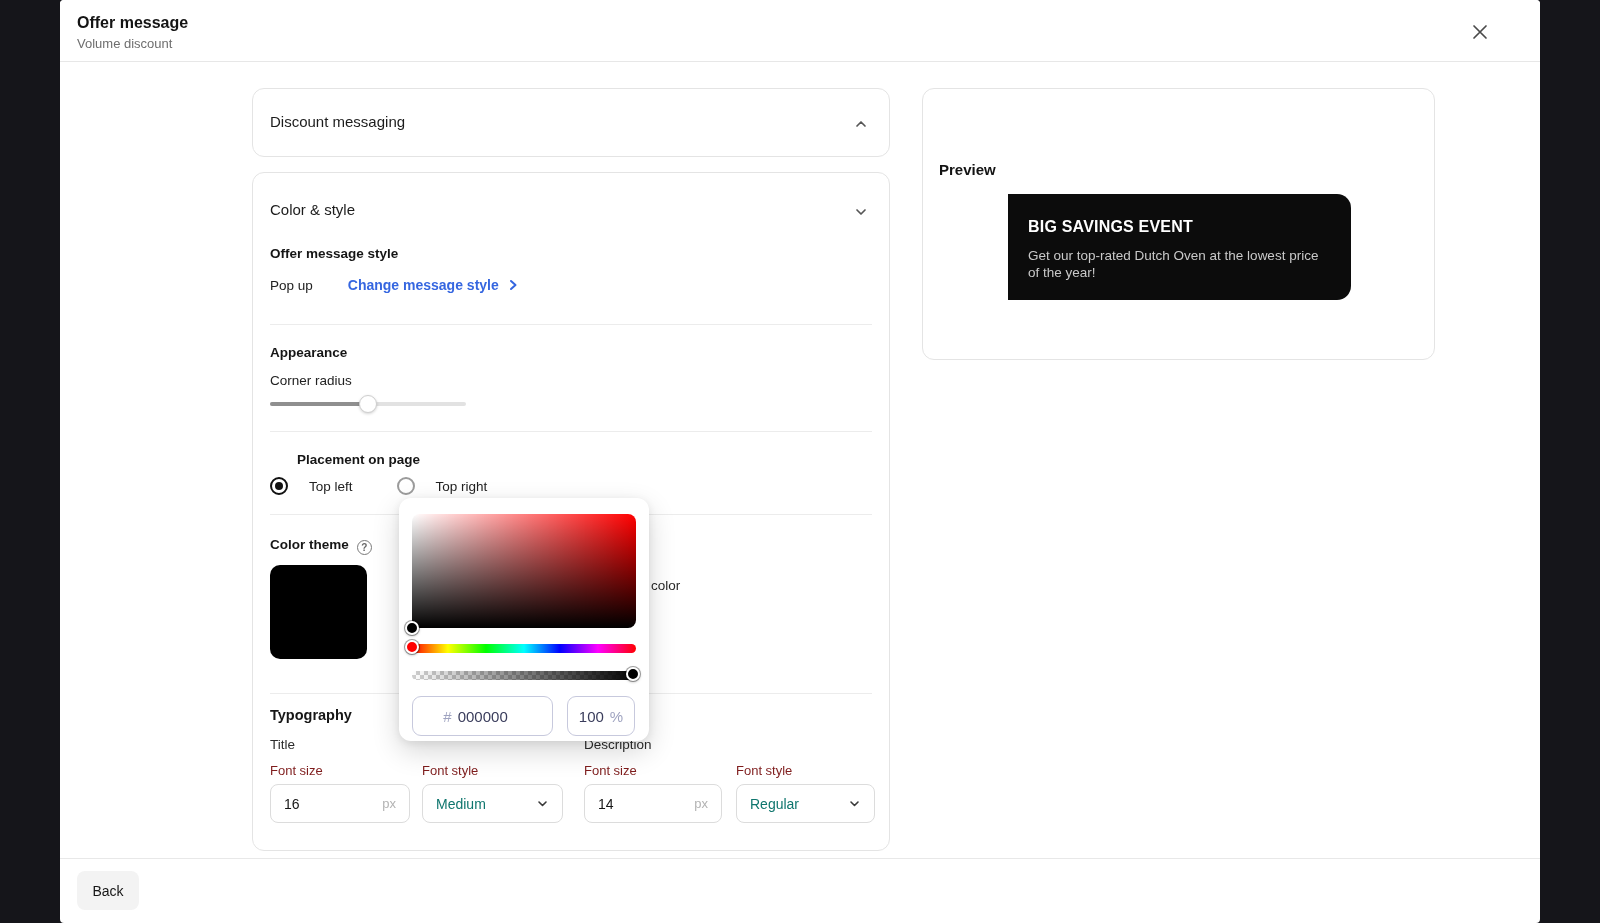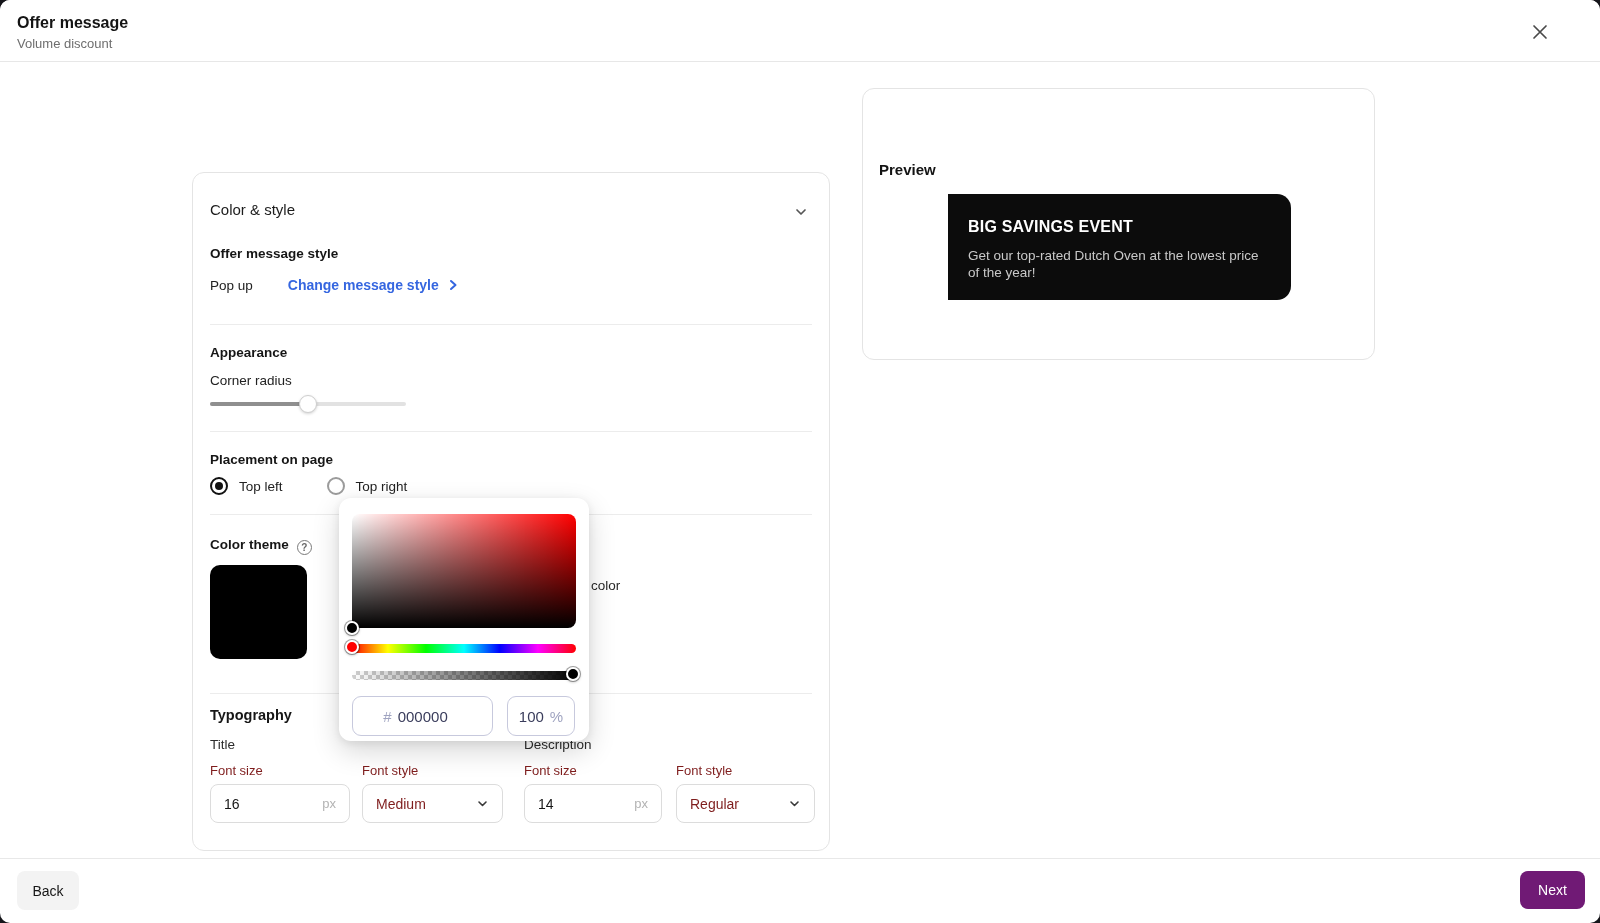--- a/index.html
+++ b/index.html
@@ -1,19 +1,19 @@
 <!DOCTYPE html>
 <html><head>
 <meta charset="utf-8">
 <style>
   * { margin:0; padding:0; box-sizing:border-box; }
   html,body { background:#15151a; font-family:"Liberation Sans", sans-serif; }
   .page {
-    position:relative; width:1600px; height:923px; background:#ffffff;
-    border-radius:10px; overflow:hidden; margin:0 auto;
+    position:relative; width:1480px; height:923px; background:#ffffff;
+    border-radius:4px; overflow:hidden; margin:0 auto;
     color:#1a1a1a;
   }
   
   .hdr { position:absolute; top:0; left:0; right:0; height:62px; background:#fff; border-bottom:1px solid #e7e7e7; }
   .hdr-title { position:absolute; left:17px; top:14px; font-size:16px; font-weight:700; color:#141414; }
   .hdr-sub   { position:absolute; left:17px; top:36px; font-size:13px; color:#6e6e6e; }
   .hdr-close { position:absolute; right:48px; top:20px; width:24px; height:24px; cursor:pointer; display:flex; align-items:center; justify-content:center; }
   
   .card { position:absolute; background:#fff; border:1px solid #e4e4e4; border-radius:12px; }
   .sec-title { font-size:15px; font-weight:500; color:#1c1c1c; }
@@ -25,38 +25,38 @@
   .abs { position:absolute; left:17px; right:17px; }
   .link { color:#3566e0; font-size:14px; font-weight:600; cursor:pointer; display:inline-flex; align-items:center; gap:8px; }
   
   .slider { position:relative; width:196px; height:18px; cursor:pointer; }
   .slider .track { position:absolute; top:7px; left:0; right:0; height:4px; border-radius:2px; background:#e2e2e2; }
   .slider .fill  { position:absolute; top:7px; left:0; width:50%; height:4px; border-radius:2px; background:#8f8f8f; }
   .slider .thumb { position:absolute; top:0; left:calc(50% - 9px); width:18px; height:18px; border-radius:50%;
                    background:#fff; border:1px solid #cfcfcf; box-shadow:0 1px 3px rgba(0,0,0,.18); cursor:grab; }
   
   .radio-row { display:flex; gap:44px; align-items:center; }
-  .radio-opt { display:flex; align-items:center; gap:11px; cursor:pointer; }
+  .radio-opt { display:flex; align-items:center; gap:21px; cursor:pointer; }
   .radio { width:18px; height:18px; border-radius:50%; border:2px solid #9b9b9b; background:#fff; position:relative; }
   .radio.sel { border-color:#111; }
   .radio.sel::after { content:""; position:absolute; left:3px; top:3px; width:8px; height:8px; border-radius:50%; background:#111; }
   
   .help { display:inline-flex; width:15px; height:15px; border:1.4px solid #7a7a7a; border-radius:50%;
           align-items:center; justify-content:center; font-size:10px; color:#676767; font-weight:700;
           margin-left:8px; vertical-align:-2px; cursor:pointer; }
   .swatch { position:absolute; left:17px; width:97px; height:94px; border-radius:10px; background:#000; cursor:pointer; }
   
   .t-label { font-size:13.5px; color:#2c2c2c; }
   .f-label { font-size:13px; color:#7f1d1d; }
   .inp { position:absolute; height:39px; border:1px solid #dcdcdc; border-radius:8px; background:#fff;
          display:flex; align-items:center; padding:0 13px; cursor:text; }
   .inp input { border:none; outline:none; width:70%; font-size:14px; color:#161616; font-family:inherit; background:transparent; }
   .inp .unit { margin-left:auto; font-size:13px; color:#b3b3b3; }
   .sel-box { position:absolute; height:39px; border:1px solid #dcdcdc; border-radius:8px; background:#fff;
-             display:flex; align-items:center; padding:0 13px; font-size:14px; color:#7f1d1d; cursor:pointer; }
+             display:flex; align-items:center; padding:0 13px; font-size:14px; color:#0f766e; cursor:pointer; }
   .sel-box svg { margin-left:auto; }
   
   .popup { position:absolute; left:339px; top:498px; width:250px; height:243px; background:#fff; border-radius:12px;
            box-shadow:0 10px 28px rgba(0,0,0,.16), 0 2px 8px rgba(0,0,0,.08); z-index:20; }
   .sat { position:absolute; left:13px; top:16px; width:224px; height:114px; border-radius:8px; cursor:crosshair;
          background:
            linear-gradient(to top, #000, rgba(0,0,0,0)),
            linear-gradient(to right, #fff, rgba(255,255,255,0)),
            #f00; }
   .cursor { position:absolute; width:14px; height:14px; border-radius:50%; background:#000;
@@ -95,20 +95,26 @@
   <div class="hdr">
     <div class="hdr-title">Offer message</div>
     <div class="hdr-sub">Volume discount</div>
     <div class="hdr-close">
       <svg width="20" height="20" viewBox="0 0 20 20">
         <path d="M4 4 L16 16 M16 4 L4 16" stroke="#4a4a4a" stroke-width="1.7" stroke-linecap="round"></path>
       </svg>
     </div>
   </div>
 
+  <div class="card" style="left:192px; top:88px; width:638px; height:69px;">
+    <div class="sec-title" style="position:absolute; left:17px; top:24px;">Discount messaging</div>
+    <svg class="chev" style="top:28px;" viewBox="0 0 14 14">
+      <path d="M3 9 L7 5 L11 9" fill="none" stroke="#565656" stroke-width="1.7" stroke-linecap="round" stroke-linejoin="round"></path>
+    </svg>
+  </div>
 
   <div class="card" style="left:192px; top:172px; width:638px; height:679px;">
     <div class="sec-title" style="position:absolute; left:17px; top:28px;">Color &amp; style</div>
     <svg class="chev" style="top:32px;" viewBox="0 0 14 14">
       <path d="M3 5 L7 9 L11 5" fill="none" stroke="#565656" stroke-width="1.7" stroke-linecap="round" stroke-linejoin="round"></path>
     </svg>
 
     <div class="abs h6" style="top:73px;">Offer message style</div>
 
     <div class="abs" style="top:104px; display:flex; align-items:center;">
@@ -126,21 +132,21 @@
     <div class="abs h6" style="top:172px;">Appearance</div>
     <div class="abs body-txt" style="top:200px;">Corner radius</div>
     <div class="abs slider" style="top:222px;">
       <div class="track"></div>
       <div class="fill"></div>
       <div class="thumb"></div>
     </div>
 
     <hr class="div" style="top:258px;">
 
-    <div class="abs h6" style="top:279px;">Placement on page</div>
+    <div class="abs h6" style="top:279px;margin-left:27px;">Placement on page</div>
     <div class="abs radio-row" style="top:304px;">
       <div class="radio-opt">
         <span class="radio sel"></span>
         <span class="body-txt">Top left</span>
       </div>
       <div class="radio-opt">
         <span class="radio"></span>
         <span class="body-txt">Top right</span>
       </div>
     </div>

